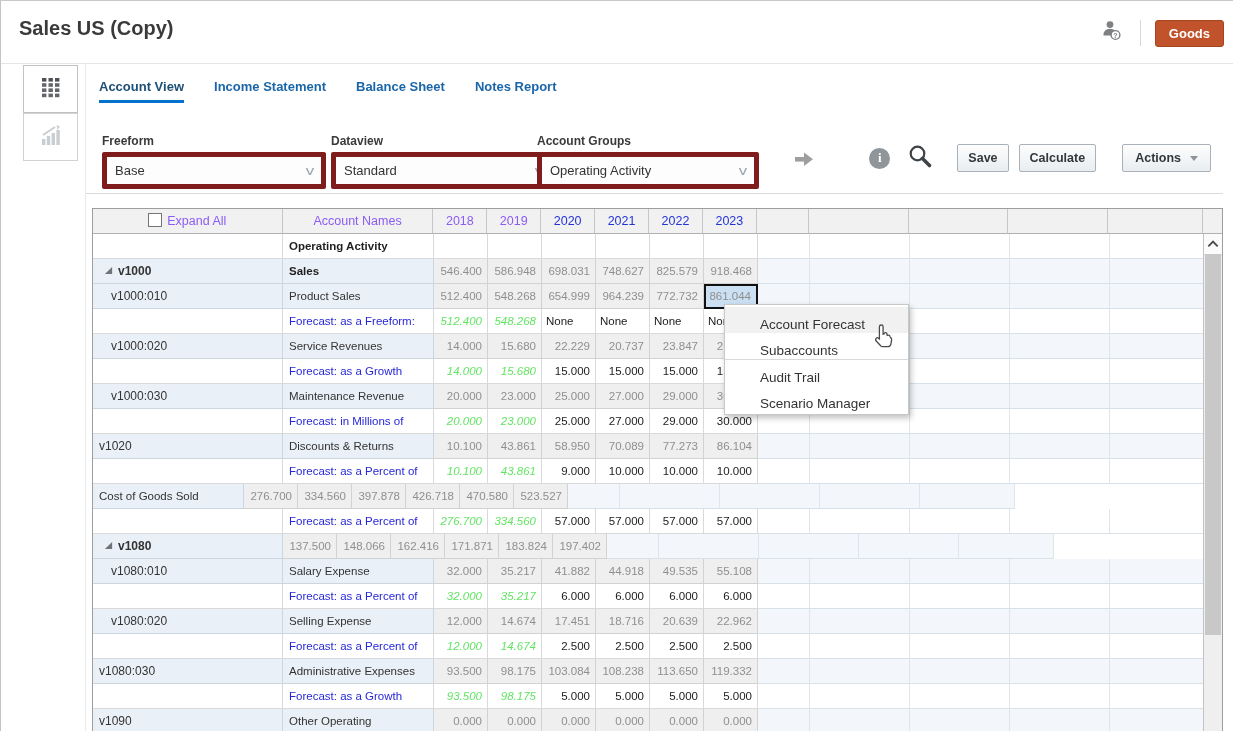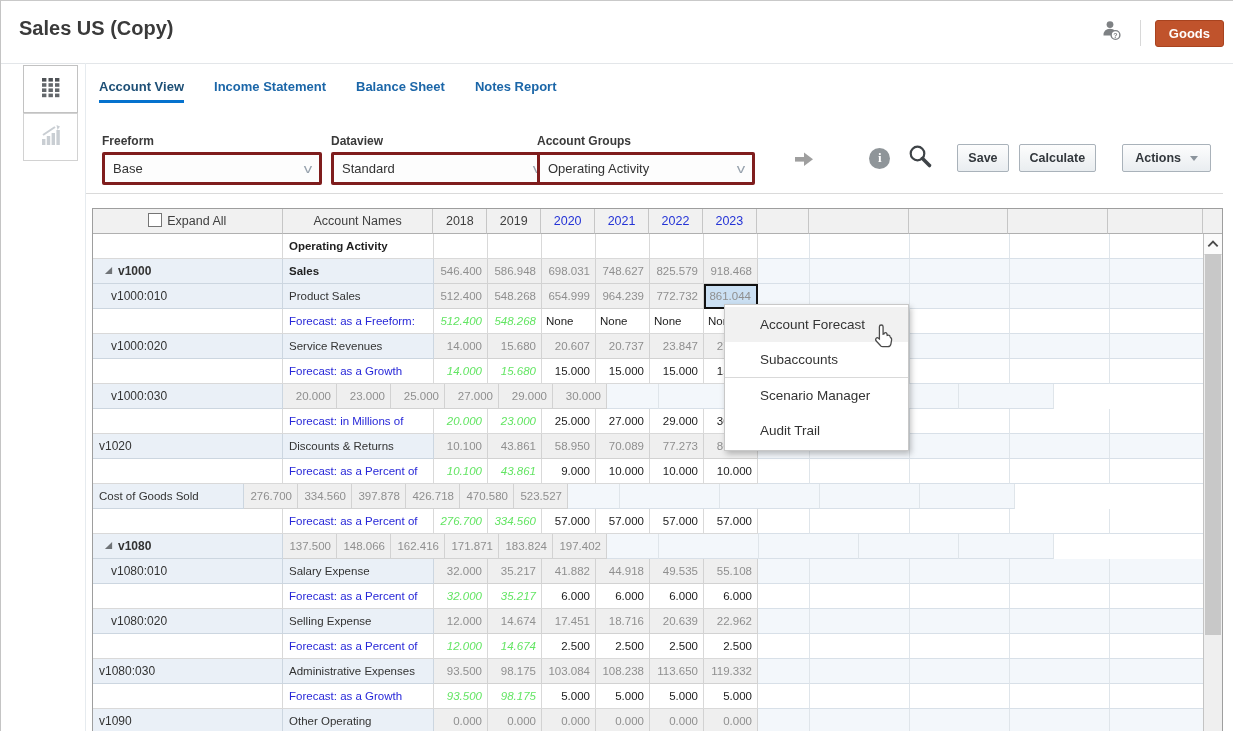--- a/index.html
+++ b/index.html
@@ -26,21 +26,21 @@
   }
   
   .tabs{position:absolute;left:98px;top:78px;display:flex;gap:30px;font-size:13px;font-weight:bold;}
   .tab{color:#1b66a8;cursor:pointer;padding-bottom:9px;position:relative;}
   .tab.active{color:#1d4f76;}
   .tab.active:after{content:"";position:absolute;left:0;right:0;bottom:0;height:3px;background:#0572ce;}
   
   .filter{position:absolute;top:133px;}
   .filter .flabel{font-size:12px;font-weight:bold;color:#3a3a3a;margin-bottom:4px;}
   .select{
-    width:198px;height:27px;border:3px solid #7f1d1d;background:#fdfdfd;border-radius:2px;
+    width:198px;height:27px;border:5px solid #7f1d1d;background:#fdfdfd;border-radius:2px;
     display:flex;align-items:center;justify-content:space-between;padding:0 8px;font-size:13px;color:#333;cursor:pointer;
   }
   .chev{color:#98a3ae;font-size:12px;transform:scaleX(1.4);}
   .go-arrow{position:absolute;left:793px;top:148px;}
   
   .toolbar{position:absolute;top:142px;right:22px;display:flex;align-items:center;}
   .icon-info{width:21px;height:21px;border-radius:50%;background:#8f9599;color:#fff;
     font-size:13px;font-weight:bold;font-family:"Liberation Serif","DejaVu Serif",serif;
     display:flex;align-items:center;justify-content:center;margin-right:17px;cursor:pointer;}
   .icon-search{margin-right:24px;cursor:pointer;}
@@ -55,21 +55,21 @@
     border-top:5px solid #8b949c;margin-left:9px;}
   .hline-filters{position:absolute;left:85px;width:1137px;top:192px;height:1px;background:#dadada;}
   
   .grid{position:absolute;left:91px;top:207px;width:1131px;height:524px;
     border:1px solid #9e9e9e;box-sizing:border-box;background:#fff;font-size:12px;overflow:hidden;}
   .g-row{display:flex;height:25px;box-sizing:border-box;}
   .g-cell{box-sizing:border-box;height:25px;line-height:24px;white-space:nowrap;overflow:hidden;
     border-right:1px solid #d9d9d9;border-bottom:1px solid #d9d9d9;}
   .g-head{background:#f1f1f1;}
   .g-head .g-cell{border-right:1px solid #c6c6c6;border-bottom:1px solid #b0b0b0;background:#f1f1f1;
-    text-align:center;color:#404040;font-size:12.5px;}
+    text-align:center;color:#8b5cf6;font-size:12.5px;}
   .g-head .yr-future{color:#2433d6;}
   .cb{display:inline-block;width:12px;height:12px;border:1px solid #757575;background:#fff;
     vertical-align:-2px;margin-right:5px;cursor:pointer;}
   
   .c-rowhdr{width:190px;text-align:left;}
   .c-name{width:151px;text-align:left;padding-left:6px;font-size:11.5px;}
   .c-val{width:54px;text-align:right;padding-right:5px;font-size:11.5px;}
   .c-empty{border-right:1px solid #dfe5ea;border-bottom:1px solid #d8e0e8;}
   
   .r-acct .c-rowhdr,.r-acct .c-name{background:#eaf0f7;border-right-color:#ccd6e0;border-bottom-color:#ccd6e0;color:#333;}
@@ -87,21 +87,21 @@
   .id-std{padding-left:6px;}
   .c-val.sel{background:#cbe0f3;border:2px solid #111;line-height:20px;color:#8f8f8f;}
   
   .sbar{position:absolute;top:25px;right:0;bottom:0;width:19px;background:#efefef;border-left:1px solid #c3c3c3;box-sizing:border-box;}
   .sb-up{height:20px;background:#fbfbfb;border-bottom:1px solid #dcdcdc;display:flex;align-items:center;justify-content:center;cursor:pointer;}
   .sb-thumb{position:absolute;left:1px;right:1px;top:20px;height:381px;background:#c8c8c8;cursor:grab;}
   .g-head .c-sbhead{width:19px;border-right:none;}
   
   .ctx{position:absolute;left:723px;top:303px;width:183px;background:#fff;border:1px solid #c8c8c8;
     box-shadow:2px 3px 6px rgba(0,0,0,.25);padding:2px 0;z-index:20;}
-  .ctx-item{height:35px;line-height:35px;padding-left:35px;font-size:13.5px;color:#333;cursor:pointer;}
+  .ctx-item{height:26px;line-height:35px;padding-left:35px;font-size:13.5px;color:#333;cursor:pointer;}
   .ctx-item.hl{background:#f1f1f1;}
   .ctx-div{height:1px;background:#d9d9d9;margin:0;}
   .cursor-hand{position:absolute;left:872px;top:322px;z-index:30;pointer-events:none;}
 </style>
 </head>
 <body>
 
 <div class="page-title">Sales US (Copy)</div>
 <div class="hdr-right">
   <span style="cursor:pointer;">
@@ -284,21 +284,21 @@
       <div class="g-cell c-empty" style="width: 100px;"></div>
       <div class="g-cell c-empty" style="width: 100px;"></div>
       <div class="g-cell c-empty" style="width: 100px;"></div>
       <div class="g-cell c-empty" style="width: 95px;"></div>
     </div>
     <div class="g-row r-acct">
       <div class="g-cell c-rowhdr" style="width: 190px;"><div class="id-child" style="display: inline-block;">v1000:020</div></div>
       <div class="g-cell c-name" style="width: 151px;">Service Revenues</div>
       <div class="g-cell c-val" style="width: 54px;">14.000</div>
       <div class="g-cell c-val" style="width: 54px;">15.680</div>
-      <div class="g-cell c-val" style="width: 54px;">20.607</div>
+      <div class="g-cell c-val" style="width: 54px;">22.229</div>
       <div class="g-cell c-val" style="width: 54px;">20.737</div>
       <div class="g-cell c-val" style="width: 54px;">23.847</div>
       <div class="g-cell c-val" style="width: 54px;">27.424</div>
       <div class="g-cell c-empty" style="width: 52px;"></div>
       <div class="g-cell c-empty" style="width: 100px;"></div>
       <div class="g-cell c-empty" style="width: 100px;"></div>
       <div class="g-cell c-empty" style="width: 100px;"></div>
       <div class="g-cell c-empty" style="width: 95px;"></div>
     </div>
     <div class="g-row r-fore">
@@ -311,20 +311,21 @@
       <div class="g-cell c-val" style="width: 54px;">15.000</div>
       <div class="g-cell c-val" style="width: 54px;">15.000</div>
       <div class="g-cell c-empty" style="width: 52px;"></div>
       <div class="g-cell c-empty" style="width: 100px;"></div>
       <div class="g-cell c-empty" style="width: 100px;"></div>
       <div class="g-cell c-empty" style="width: 100px;"></div>
       <div class="g-cell c-empty" style="width: 95px;"></div>
     </div>
     <div class="g-row r-acct">
       <div class="g-cell c-rowhdr" style="width: 190px;"><div class="id-child" style="display: inline-block;">v1000:030</div></div>
+      <div class="g-cell c-name" style="width: 151px;">Maintenance Revenue</div>
       <div class="g-cell c-val" style="width: 54px;">20.000</div>
       <div class="g-cell c-val" style="width: 54px;">23.000</div>
       <div class="g-cell c-val" style="width: 54px;">25.000</div>
       <div class="g-cell c-val" style="width: 54px;">27.000</div>
       <div class="g-cell c-val" style="width: 54px;">29.000</div>
       <div class="g-cell c-val" style="width: 54px;">30.000</div>
       <div class="g-cell c-empty" style="width: 52px;"></div>
       <div class="g-cell c-empty" style="width: 100px;"></div>
       <div class="g-cell c-empty" style="width: 100px;"></div>
       <div class="g-cell c-empty" style="width: 100px;"></div>
@@ -532,21 +533,21 @@
         </svg>
       </div>
       <div class="sb-thumb"></div>
     </div>
   </div>
 
 <div class="ctx" id="ctx">
     <div class="ctx-item hl">Account Forecast</div>
     <div class="ctx-item">Subaccounts</div>
     <div class="ctx-div"></div>
+    <div class="ctx-item">Audit Trail</div>
     <div class="ctx-item">Scenario Manager</div>
-    <div class="ctx-item">Audit Trail</div>
   </div>
 
 <div class="cursor-hand">
   <svg width="22" height="26" viewBox="0 0 24 28">
     <path d="M9 2c1.2 0 2 .9 2 2v8l1-.2c.4-2 3-1.8 3.2 0l.3 1.6c2.6-.8 3 .4 3.2 1.6.2 1 2 .8 1.6 3.2l-.8 4.6c-.3 1.6-1.6 2.8-3.3 2.8h-5.5c-1 0-2-.4-2.6-1.2L4 20c-2.8-3 .4-5 2-3.6l1 .8V4c0-1.1.9-2 2-2z" fill="#fff" stroke="#4a4a4a" stroke-width="1.4"></path>
   </svg>
 </div>
 
 </body></html>

